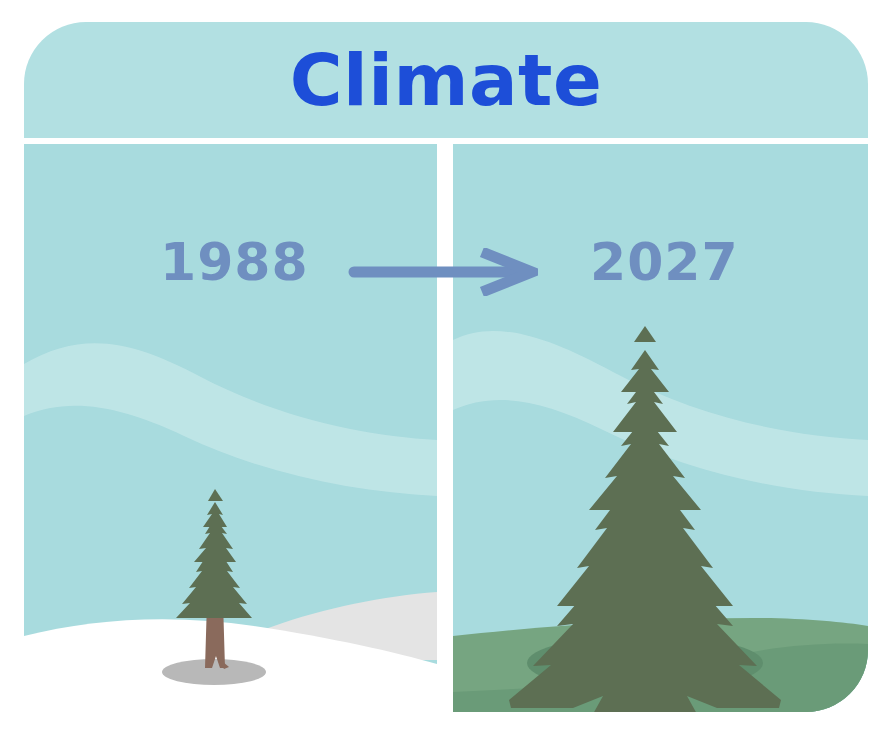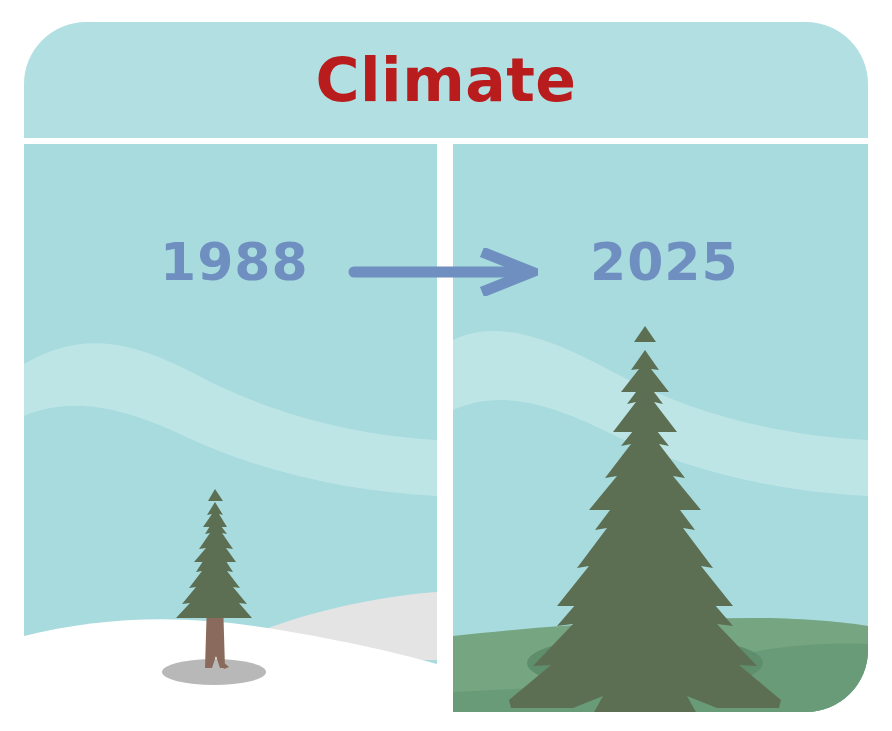--- a/index.html
+++ b/index.html
@@ -29,22 +29,22 @@
     width: 844px;
     height: 116px;
     background: #b2e0e2;
     border-top-left-radius: 62px;
     border-top-right-radius: 62px;
     display: flex;
     align-items: center;
     justify-content: center;
   }
   .header-title {
-    color: #b91c1c;
-    font-size: 60px;
+    color: #1d4ed8;
+    font-size: 72px;
     font-weight: 700;
     letter-spacing: 0.5px;
     line-height: 1;
     user-select: none;
   }
 
   
   .panel {
     position: absolute;
     top: 144px;
@@ -171,21 +171,21 @@
           <path d="M192 236 L174 260 L183 258 L160 288 L224 288 L201 258 L210 260 Z"></path>
           <path d="M192 206 L178 226 L186 225 L168 248 L216 248 L198 225 L206 226 Z"></path>
           <path d="M192 182 L181 198 L203 198 Z"></path>
         </g>
       </g>
     </svg>
   </div>
 
   <div class="year-label year-left">1988</div>
 
-  <div class="year-label year-right">2025</div>
+  <div class="year-label year-right">2027</div>
 
   <div class="arrow-wrap">
     <svg width="192" height="48" viewBox="0 0 192 48">
       <line x1="8" y1="24" x2="170" y2="24" stroke="#6f8fc0" stroke-width="11" stroke-linecap="round"></line>
       <polyline points="136,4 186,24 136,44" fill="none" stroke="#6f8fc0" stroke-width="11" stroke-linejoin="miter" stroke-linecap="butt"></polyline>
     </svg>
   </div>
 
 </div>
 

